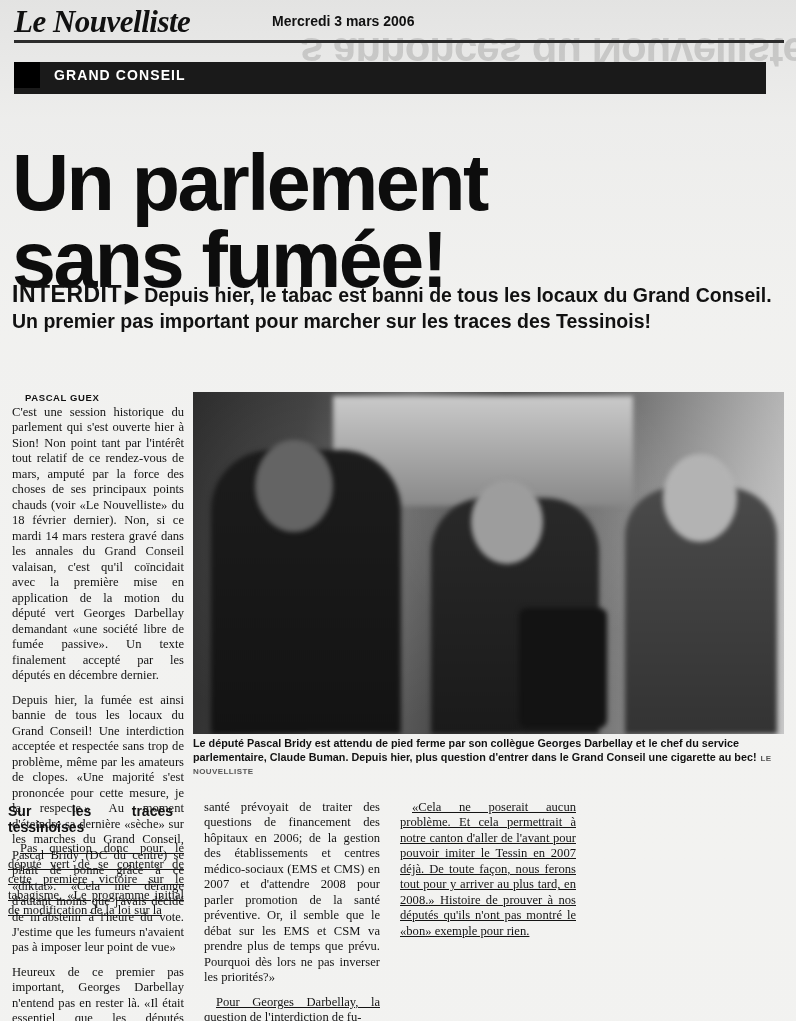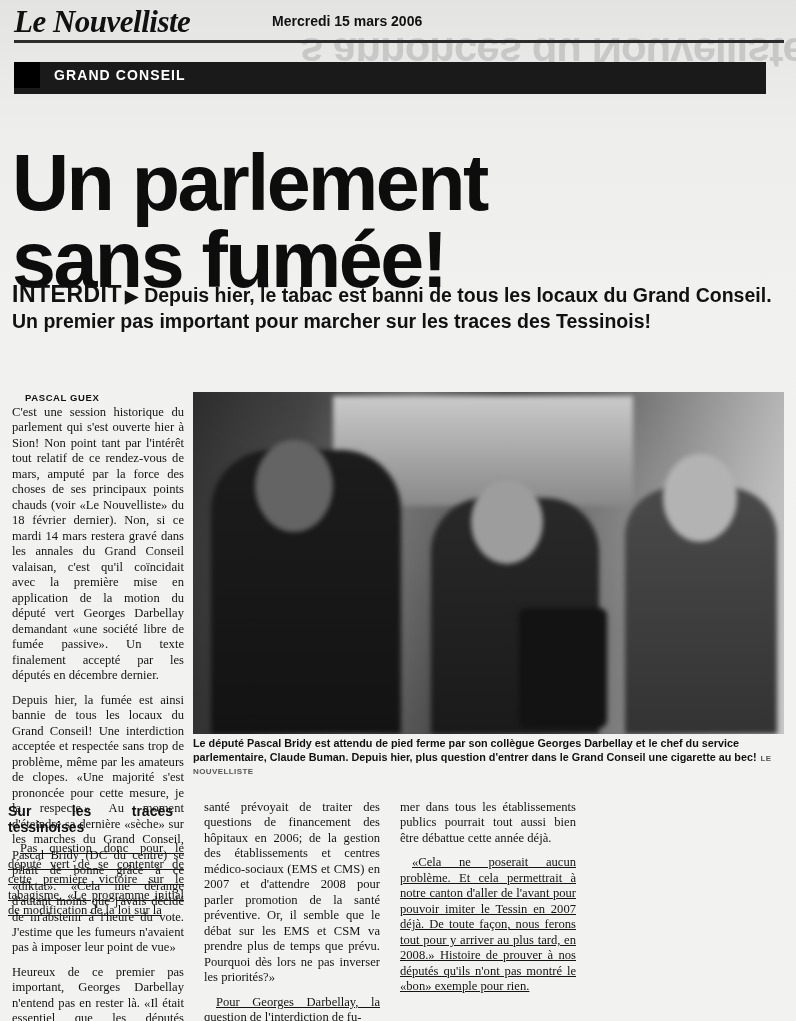--- a/index.html
+++ b/index.html
@@ -265,21 +265,21 @@
 <body>
 
 <div class="page">
 
   <div class="ghost">
     <span>s annonces du Nouvelliste</span>
   </div>
 
   <div class="masthead">
     <div class="title">Le Nouvelliste</div>
-    <div class="date">Mercredi 15 mars 2006</div>
+    <div class="date">Mercredi 3 mars 2006</div>
   </div>
   <div class="rule-top"></div>
 
   <div class="section-bar">
     <div class="tick"></div>
     <div class="label">GRAND CONSEIL</div>
   </div>
 
   <h1 class="headline">
     <span>Un parlement</span>
@@ -321,19 +321,18 @@
       <div class="subhead">Sur les traces tessinoises</div>
       <p class="indent">Pas question donc pour le député vert de se contenter de cette première victoire sur le tabagisme. «Le programme initial de modification de la loi sur la</p>
     </div>
 
     <div class="col c2">
       <p>santé prévoyait de traiter des questions de financement des hôpitaux en 2006; de la gestion des établissements et centres médico-sociaux (EMS et CMS) en 2007 et d'attendre 2008 pour parler promotion de la santé préventive. Or, il semble que le débat sur les EMS et CSM va prendre plus de temps que prévu. Pourquoi dès lors ne pas inverser les priorités?»</p>
       <p class="indent">Pour Georges Darbellay, la question de l'interdiction de fu-</p>
     </div>
 
     <div class="col c3">
-      <p>mer dans tous les établissements publics pourrait tout aussi bien être débattue cette année déjà.</p>
       <p class="indent">«Cela ne poserait aucun problème. Et cela permettrait à notre canton d'aller de l'avant pour pouvoir imiter le Tessin en 2007 déjà. De toute façon, nous ferons tout pour y arriver au plus tard, en 2008.» Histoire de prouver à nos députés qu'ils n'ont pas montré le «bon» exemple pour rien.</p>
     </div>
 
   </div>
 
 </div>
 
 </body></html>

